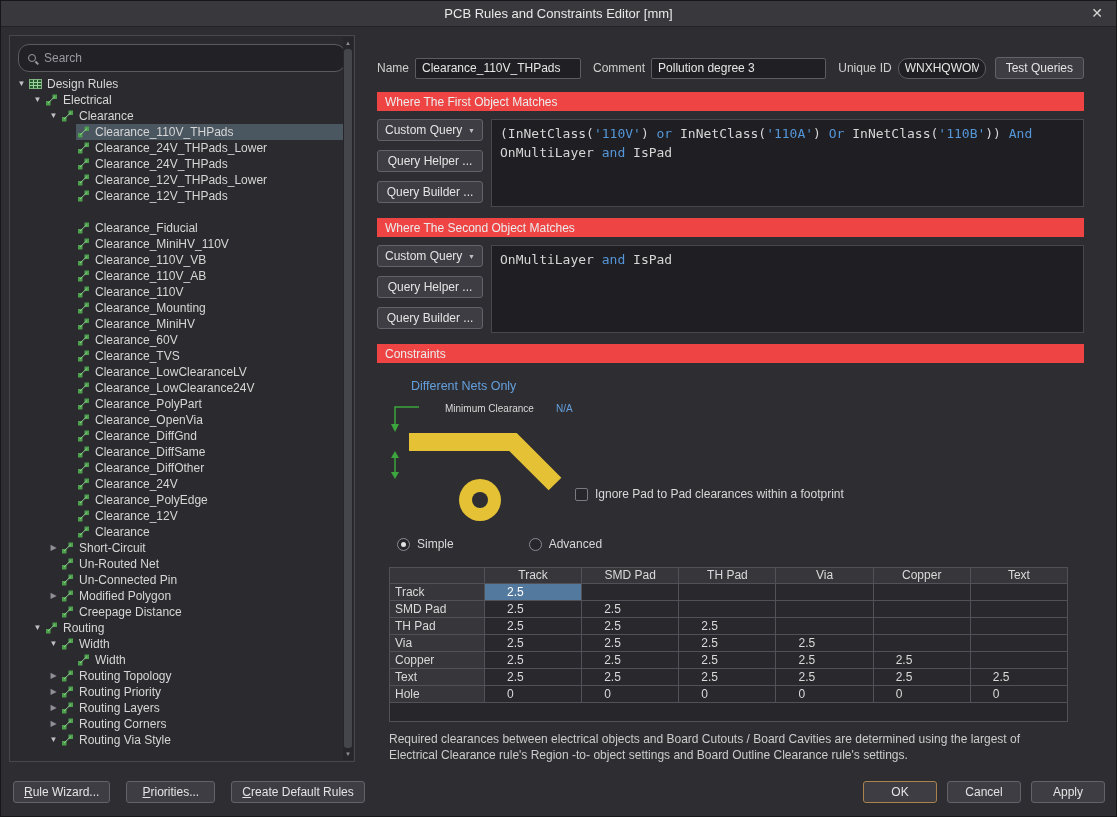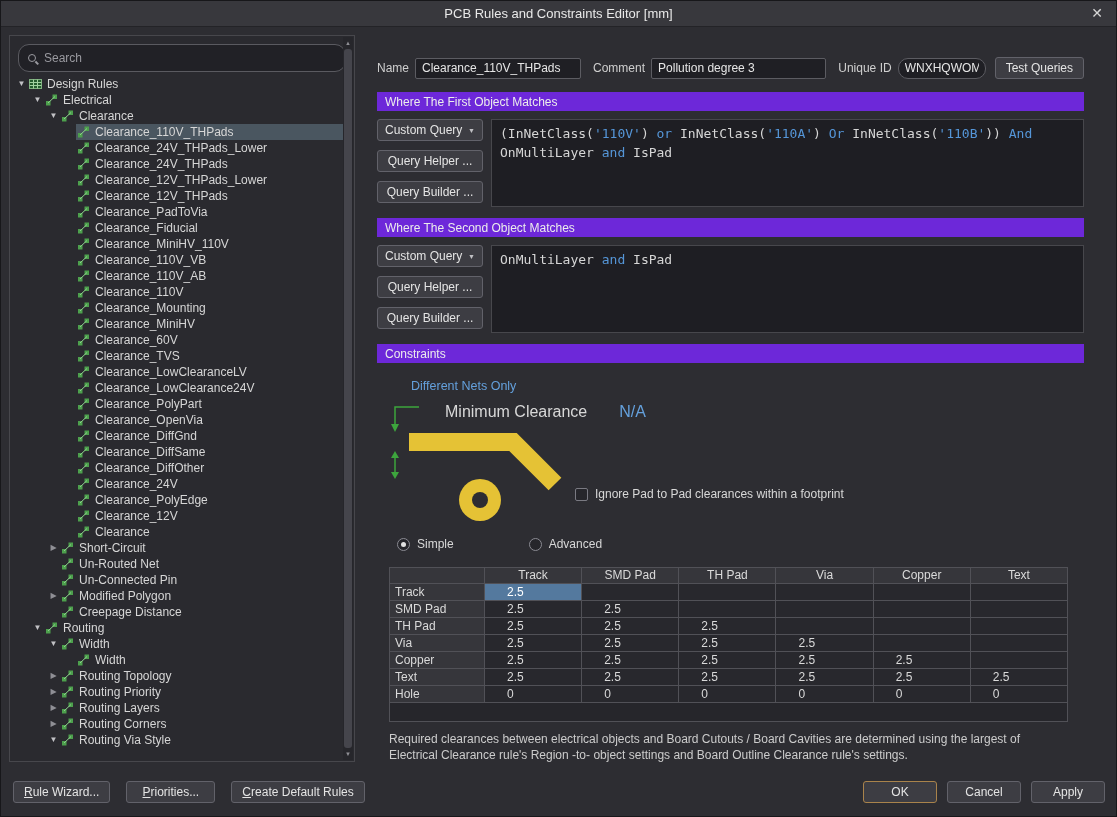--- a/index.html
+++ b/index.html
@@ -33,34 +33,34 @@
   .sb-thumb{position:absolute;left:1px;right:1px;top:12px;bottom:12px;background:#45454c;border-radius:3px;}
   
   .right-panel{flex:1;padding:14px 24px 0 22px;overflow:hidden;}
   .lbl{font-size:12px;color:#cfcfcf;margin-right:6px;flex:none;}
   .name-row{display:flex;align-items:center;margin-top:8px;margin-bottom:13px;}
   .txt{background:#1f1f24;border:1px solid #5c5c62;border-radius:2px;color:#e6e6e6;font:12px "Liberation Sans",sans-serif;height:21px;padding:0 6px;}
   .name-input{width:166px;margin-right:12px;}
   .comment-input{width:180px;margin-right:12px;}
   .uid-input{width:88px;margin-right:9px;border-radius:10px;}
   .btn{background:#3d3d43;border:1px solid #62626a;border-radius:3px;color:#e4e4e4;font:12px "Liberation Sans",sans-serif;height:22px;padding:0 10px;cursor:pointer;white-space:nowrap;}
-  .section-bar{background:#6d28d9;color:#ececec;font-size:12px;padding:3px 8px;height:19px;margin-bottom:8px;}
+  .section-bar{background:#ef4444;color:#ececec;font-size:12px;padding:3px 8px;height:19px;margin-bottom:8px;}
   .query-row{display:flex;margin-bottom:11px;}
   .btn-col{width:106px;margin-right:8px;display:flex;flex-direction:column;gap:9px;flex:none;}
   .btn-col .btn{width:106px;padding:0 7px;text-align:center;}
   .dropdown{display:flex;align-items:center;justify-content:space-between;}
   .caret{font-size:7px;color:#c0c0c4;}
   .query-box{flex:1;height:88px;background:#1e1e23;border:1px solid #47474c;font:13px "DejaVu Sans Mono",monospace;color:#d6d6d6;padding:4px 8px;line-height:19px;overflow:hidden;}
   .q-p{color:#d6d6d6;}
   .q-k{color:#5596d8;}
   .q-s{color:#5596d8;}
   
   .constraints-body{position:relative;height:196px;}
   .diff-nets{position:absolute;left:34px;top:8px;color:#64a0dc;font-size:12.5px;cursor:pointer;}
-  .min-clearance{position:absolute;left:68px;top:32px;font-size:16px;display:flex;gap:32px;align-items:center;}
+  .min-clearance{position:absolute;left:68px;top:32px;font-size:10px;display:flex;gap:22px;align-items:center;}
   .na{color:#64a0dc;cursor:pointer;}
   .diagram{position:absolute;left:8px;top:30px;}
   .chk-row{position:absolute;left:198px;top:116px;display:flex;align-items:center;gap:7px;font-size:12px;cursor:pointer;}
   .chk{width:13px;height:13px;background:#26262b;border:1px solid #7a7a82;border-radius:2px;flex:none;}
   .radio-row{position:absolute;left:20px;top:166px;display:flex;align-items:center;font-size:12px;}
   .radio{width:13px;height:13px;border:1px solid #8a8a92;border-radius:50%;background:#26262b;margin-right:7px;position:relative;flex:none;cursor:pointer;}
   .radio.on::after{content:"";position:absolute;left:3px;top:3px;width:5px;height:5px;border-radius:50%;background:#e2e2e2;}
   .radio-lbl{margin-right:75px;}
   
   .matrix-wrap{margin:0 16px 0 12px;}
@@ -210,30 +210,20 @@
                   <rect x="7.5" y="0.5" width="4.5" height="4.5" fill="#4da04d"></rect>
                   <line x1="3" y1="9" x2="10" y2="2.5" stroke="#8fd08f" stroke-width="1"></line>
                 </svg>
               </span>
               <span class="tree-label">Clearance_12V_THPads</span>
             </span>
           </div>
           <div class="tree-row">
             <span class="tree-ind" style="width: 52px;"></span>
             <span class="tree-arrow"></span>
-            <span class="tree-content">
-              <span class="tree-icon">
-                <svg width="13" height="12" viewBox="0 0 13 12">
-                  <rect x="1" y="7" width="4.5" height="4.5" fill="#4da04d"></rect>
-                  <rect x="7.5" y="0.5" width="4.5" height="4.5" fill="#4da04d"></rect>
-                  <line x1="3" y1="9" x2="10" y2="2.5" stroke="#8fd08f" stroke-width="1"></line>
-                </svg>
-              </span>
-              <span class="tree-label">Clearance_PadToVia</span>
-            </span>
           </div>
           <div class="tree-row">
             <span class="tree-ind" style="width: 52px;"></span>
             <span class="tree-arrow"></span>
             <span class="tree-content">
               <span class="tree-icon">
                 <svg width="13" height="12" viewBox="0 0 13 12">
                   <rect x="1" y="7" width="4.5" height="4.5" fill="#4da04d"></rect>
                   <rect x="7.5" y="0.5" width="4.5" height="4.5" fill="#4da04d"></rect>
                   <line x1="3" y1="9" x2="10" y2="2.5" stroke="#8fd08f" stroke-width="1"></line>

